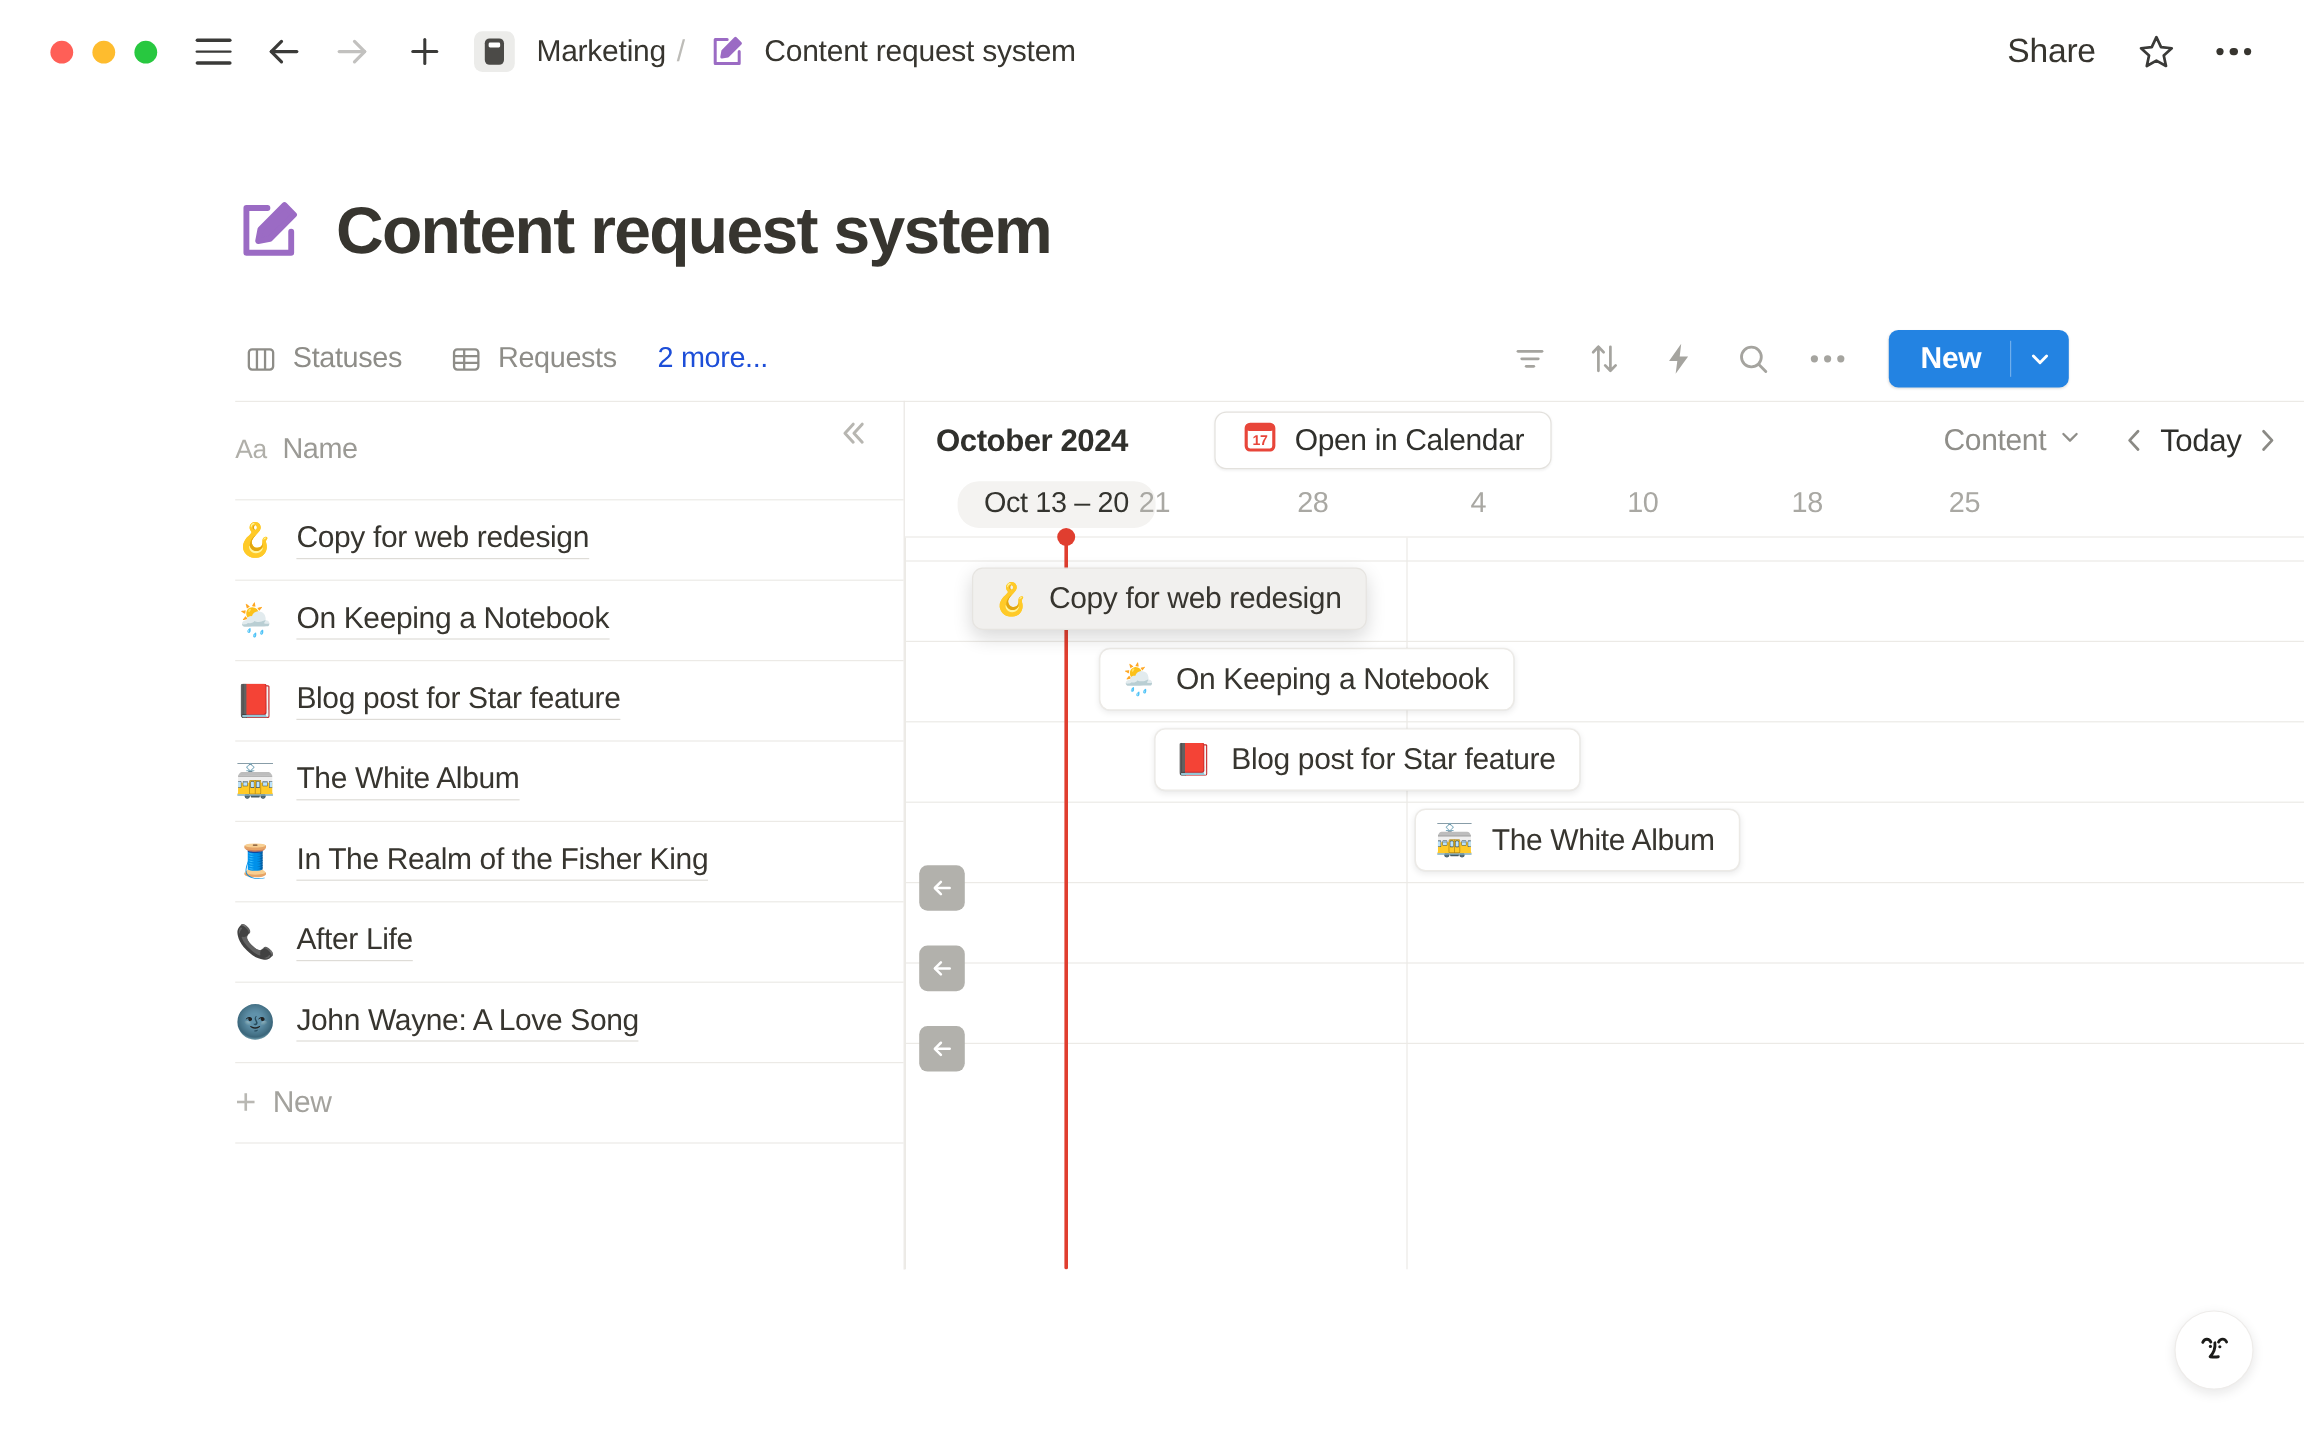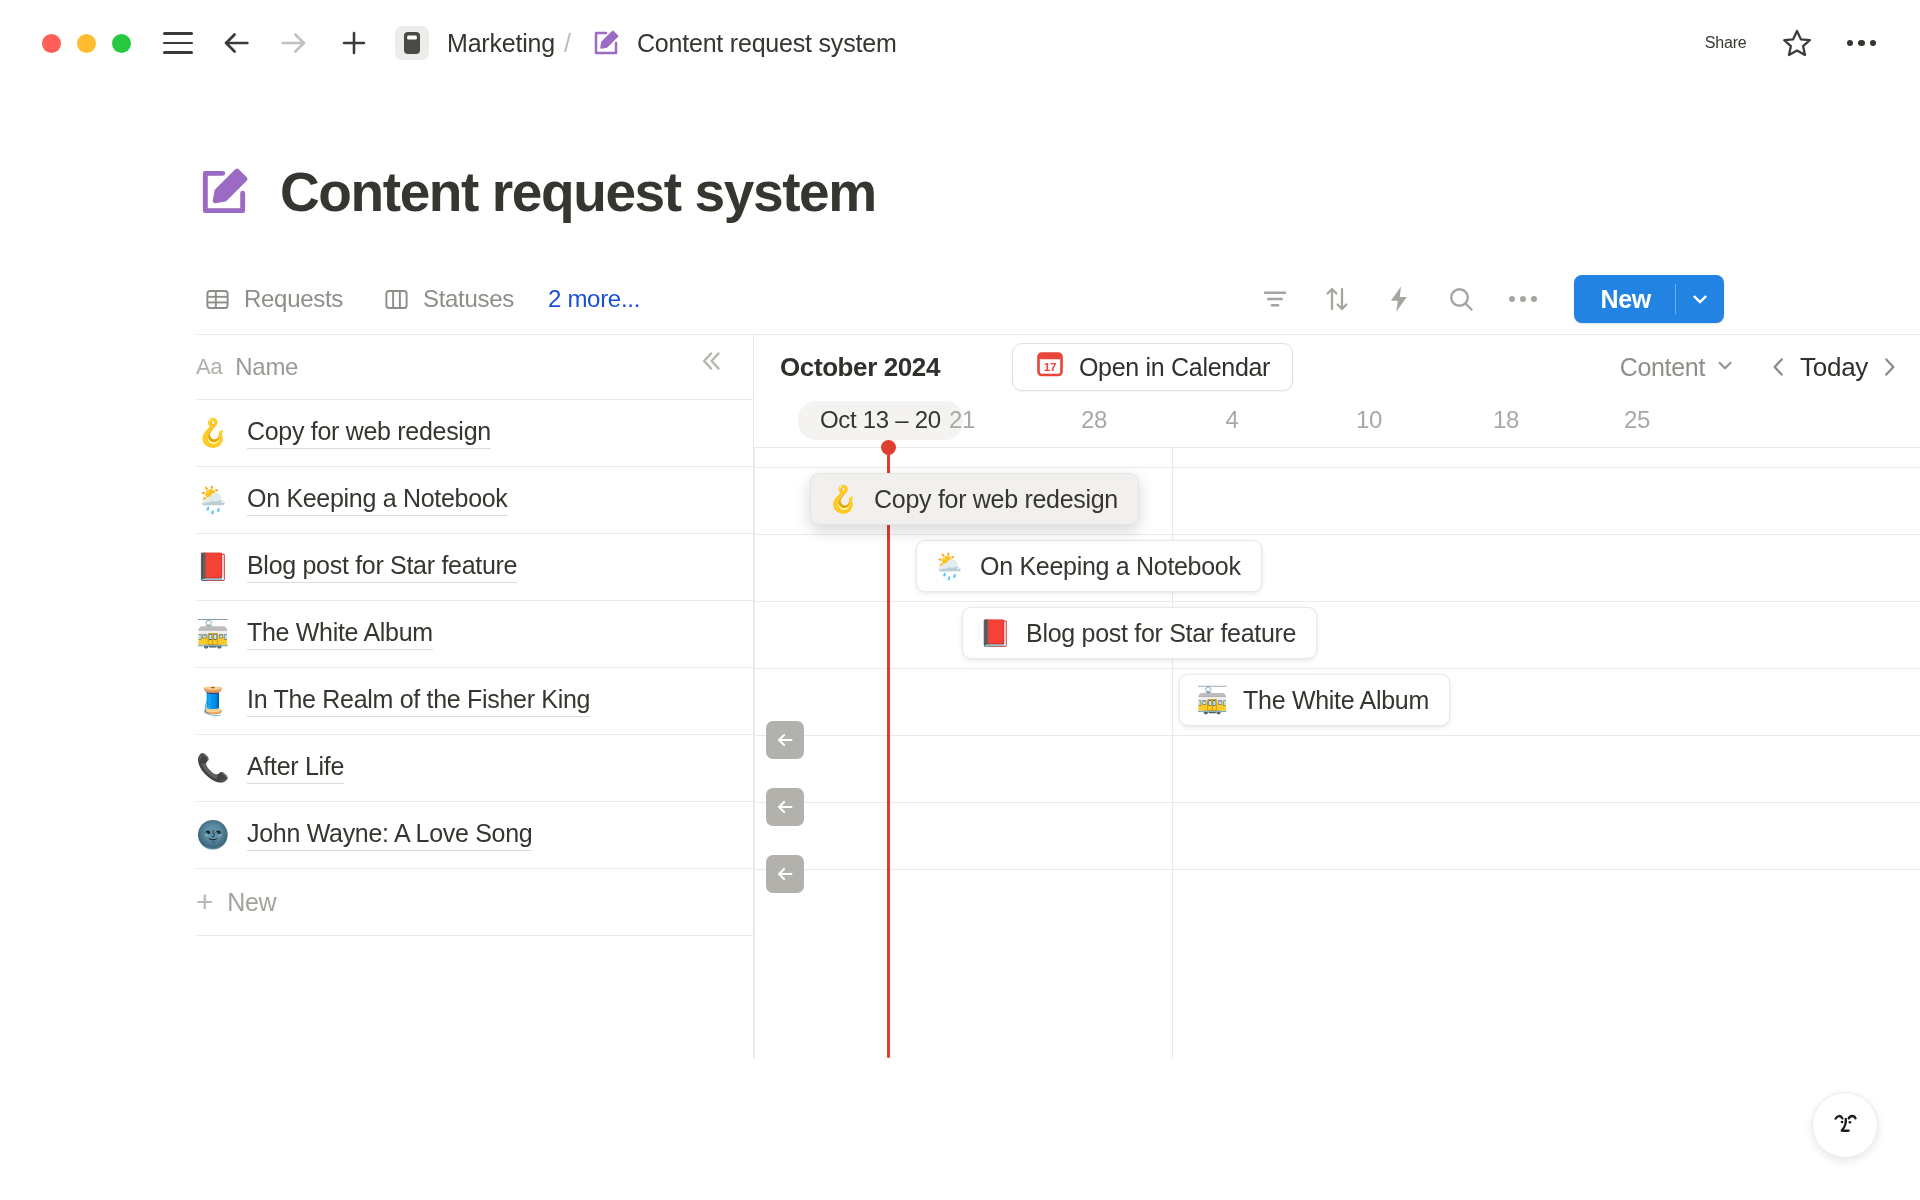--- a/index.html
+++ b/index.html
@@ -63,21 +63,21 @@
   }
   .crumb {
     margin-left: 18px;
     font-size: 25px; color: #37352f; letter-spacing: -0.2px;
   }
   .crumb-sep { margin-left: 9px; font-size: 25px; color: #bdbcb8; }
   .crumb-icon { margin-left: 20px; display:flex; align-items:center; }
   .crumb-cur { margin-left: 16px; font-size: 25px; color: #37352f; letter-spacing: -0.2px; }
 
   .tb-right { margin-left: auto; display:flex; align-items:center; gap: 34px; padding-right: 14px; }
-  .share-btn { font-size: 16px; color: #37352f; letter-spacing: -0.2px; }
+  .share-btn { font-size: 28px; color: #37352f; letter-spacing: -0.2px; }
   .star-btn, .dots-btn { display:flex; align-items:center; }
   .dots-btn { gap: 5px; }
   .dots-btn b { width: 6.5px; height: 6.5px; border-radius:50%; background:#37352f; display:block; }
 
   
   .page-head {
     position: absolute; top: 160px; left: 196px;
     display: flex; align-items: center; gap: 28px;
   }
   .page-emoji { width: 56px; height: 56px; display:flex; align-items:center; }
@@ -135,21 +135,21 @@
   .divider-top {
     position:absolute; top:0; left:0; width: 1724px; height:1px; background:#eceae6;
   }
 
   
   .namecol {
     position: absolute; top: 0; left: 0; width: 558px; height: 724px;
     border-right: 1px solid #e9e7e3;
   }
   .col-head {
-    height: 66px; display:flex; align-items:center; gap: 13px;
+    height: 83px; display:flex; align-items:center; gap: 13px;
     font-size: 24px; color: #9b9a95; letter-spacing:-0.3px;
     border-bottom: 1px solid #eceae6;
   }
   .aa { font-size: 22px; color:#b0afa9; }
   .namerow {
     height: 67px; display:flex; align-items:center; gap: 17px;
     border-bottom: 1px solid #eceae6;
   }
   .row-emoji { font-size: 27px; width: 34px; text-align:center; line-height:1; }
   .row-name {
@@ -347,37 +347,37 @@
     <h1 class="page-title">Content request system</h1>
   </div>
 
   <div class="tabsrow">
     <div class="tabs">
 
       <div class="tab">
         <span class="tab-icon">
           <svg width="27" height="27" viewBox="0 0 24 24" fill="none" stroke="#8e8d88" stroke-width="1.7">
             <rect x="3" y="4.5" width="18" height="15" rx="2.4"></rect>
-              <line x1="3" y1="9.6" x2="21" y2="9.6"></line>
-              <line x1="3" y1="14.6" x2="21" y2="14.6"></line>
-              <line x1="10.5" y1="4.5" x2="10.5" y2="19.5"></line>
+              <line x1="9" y1="4.5" x2="9" y2="19.5"></line>
+              <line x1="15" y1="4.5" x2="15" y2="19.5"></line>
           </svg>
         </span>
-        <span>Requests</span>
+        <span>Statuses</span>
       </div>
 
       <div class="tab">
         <span class="tab-icon">
           <svg width="27" height="27" viewBox="0 0 24 24" fill="none" stroke="#8e8d88" stroke-width="1.7">
             <rect x="3" y="4.5" width="18" height="15" rx="2.4"></rect>
-              <line x1="9" y1="4.5" x2="9" y2="19.5"></line>
-              <line x1="15" y1="4.5" x2="15" y2="19.5"></line>
+              <line x1="3" y1="9.6" x2="21" y2="9.6"></line>
+              <line x1="3" y1="14.6" x2="21" y2="14.6"></line>
+              <line x1="10.5" y1="4.5" x2="10.5" y2="19.5"></line>
           </svg>
         </span>
-        <span>Statuses</span>
+        <span>Requests</span>
       </div>
 
 
       <div class="tab-more">2 more...</div>
     </div>
 
     <div class="tools">
       <span class="tool">
         <svg width="30" height="30" viewBox="0 0 24 24" fill="none" stroke="#a5a49f" stroke-width="1.9" stroke-linecap="round">
             <line x1="4" y1="7" x2="20" y2="7"></line>

